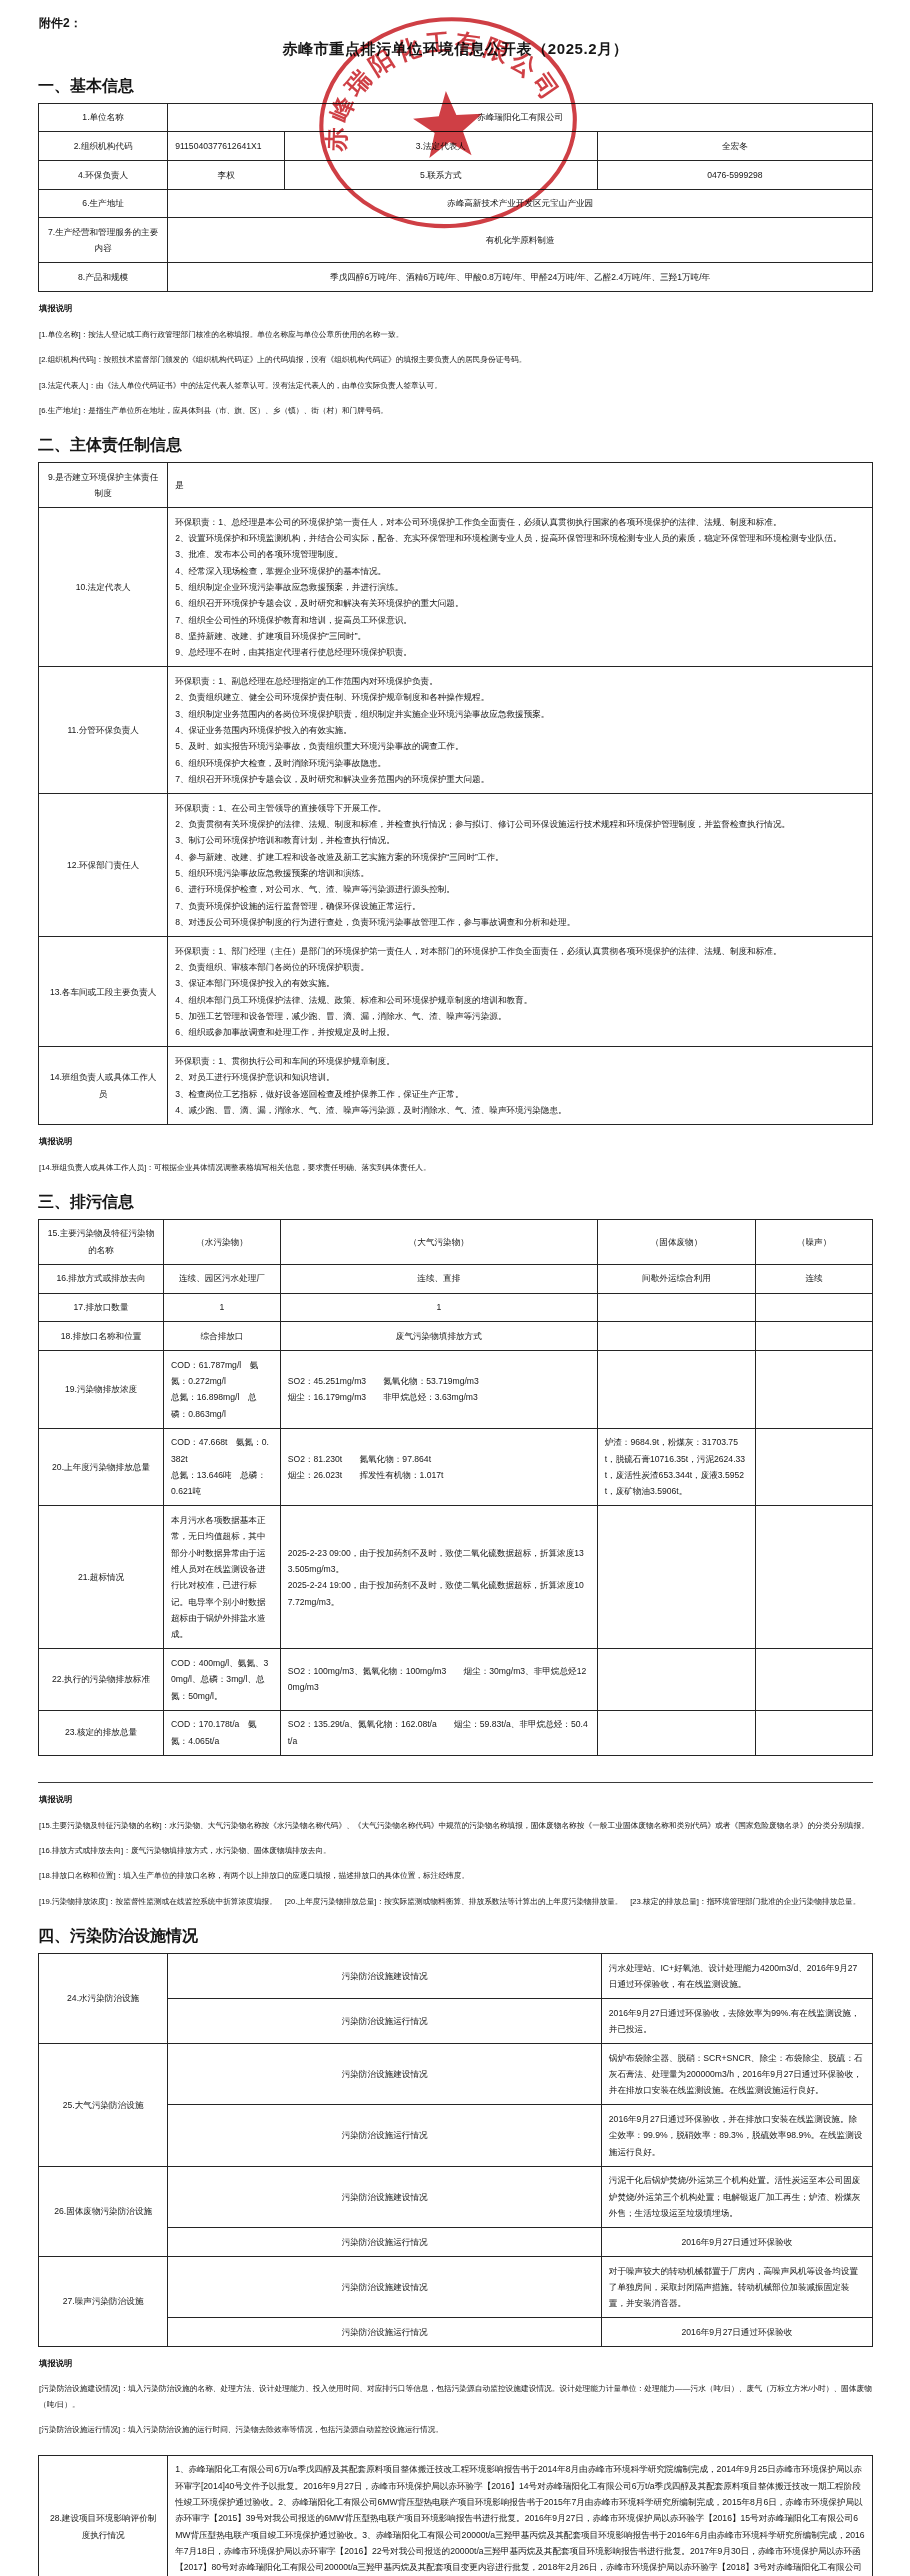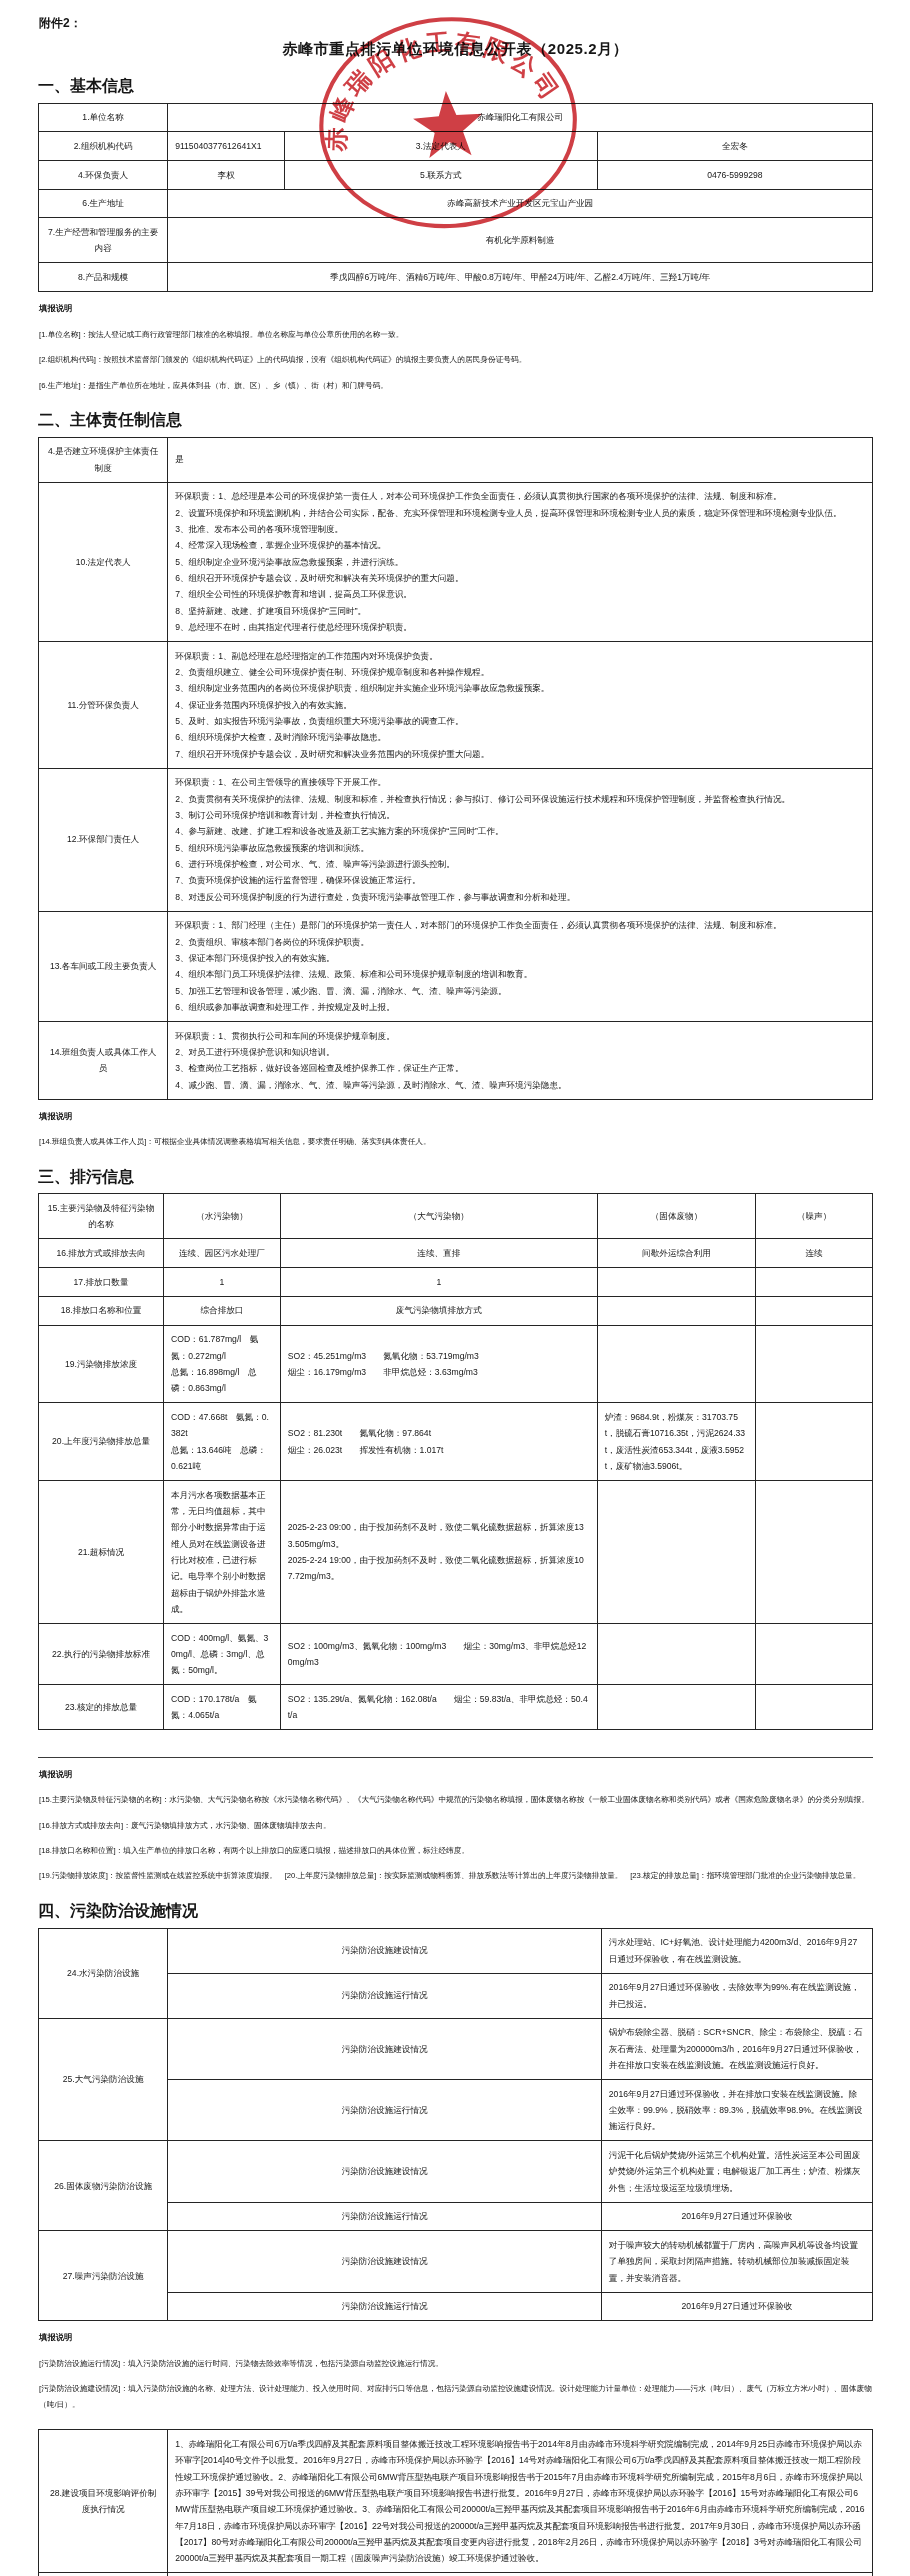--- a/index.html
+++ b/index.html
@@ -76,32 +76,33 @@
       <td class="lbl">8.产品和规模</td>
       <td class="ctr" colspan="3">季戊四醇6万吨/年、酒精6万吨/年、甲酸0.8万吨/年、甲醛24万吨/年、乙醛2.4万吨/年、三羟1万吨/年</td>
     </tr>
   </tbody>
     </table>
 
   <div class="notes">
     <div class="nh">填报说明</div>
     <p>[1.单位名称]：按法人登记或工商行政管理部门核准的名称填报。单位名称应与单位公章所使用的名称一致。</p>
     <p>[2.组织机构代码]：按照技术监督部门颁发的《组织机构代码证》上的代码填报，没有《组织机构代码证》的填报主要负责人的居民身份证号码。</p>
+    <p>[3.法定代表人]：由《法人单位代码证书》中的法定代表人签章认可。没有法定代表人的，由单位实际负责人签章认可。</p>
     <p>[6.生产地址]：是指生产单位所在地址，应具体到县（市、旗、区）、乡（镇）、街（村）和门牌号码。</p>
   </div>
 
   <div class="sec">二、主体责任制信息</div>
   <table class="doc">
     <colgroup>
         <col style="width:15.5%">
         <col style="width:84.5%">
       </colgroup>
     <tbody>
         <tr>
-      <td class="lbl">4.是否建立环境保护主体责任制度</td>
+      <td class="lbl">9.是否建立环境保护主体责任制度</td>
       <td class="pre">是</td>
     </tr>
     <tr>
       <td class="lbl">10.法定代表人</td>
       <td class="pre">环保职责：1、总经理是本公司的环境保护第一责任人，对本公司环境保护工作负全面责任，必须认真贯彻执行国家的各项环境保护的法律、法规、制度和标准。
 2、设置环境保护和环境监测机构，并结合公司实际，配备、充实环保管理和环境检测专业人员，提高环保管理和环境检测专业人员的素质，稳定环保管理和环境检测专业队伍。
 3、批准、发布本公司的各项环境管理制度。
 4、经常深入现场检查，掌握企业环境保护的基本情况。
 5、组织制定企业环境污染事故应急救援预案，并进行演练。
 6、组织召开环境保护专题会议，及时研究和解决有关环境保护的重大问题。
@@ -286,22 +287,22 @@
     </tr>
     <tr>
       <td class="midlbl">污染防治设施运行情况</td>
       <td class="ctr">2016年9月27日通过环保验收</td>
     </tr>
   </tbody>
     </table>
 
   <div class="notes">
     <div class="nh">填报说明</div>
+    <p>[污染防治设施建设情况]：填入污染防治设施的名称、处理方法、设计处理能力、投入使用时间、对应排污口等信息，包括污染源自动监控设施建设情况。设计处理能力计量单位：处理能力——污水（吨/日）、废气（万标立方米/小时）、固体废物（吨/日）。</p>
     <p>[污染防治设施运行情况]：填入污染防治设施的运行时间、污染物去除效率等情况，包括污染源自动监控设施运行情况。</p>
-    <p>[污染防治设施建设情况]：填入污染防治设施的名称、处理方法、设计处理能力、投入使用时间、对应排污口等信息，包括污染源自动监控设施建设情况。设计处理能力计量单位：处理能力——污水（吨/日）、废气（万标立方米/小时）、固体废物（吨/日）。</p>
   </div>
 
   <table class="doc">
     <colgroup>
         <col style="width:15.5%">
         <col style="width:84.5%">
       </colgroup>
     <tbody>
         <tr>
       <td class="lbl">28.建设项目环境影响评价制度执行情况</td>

